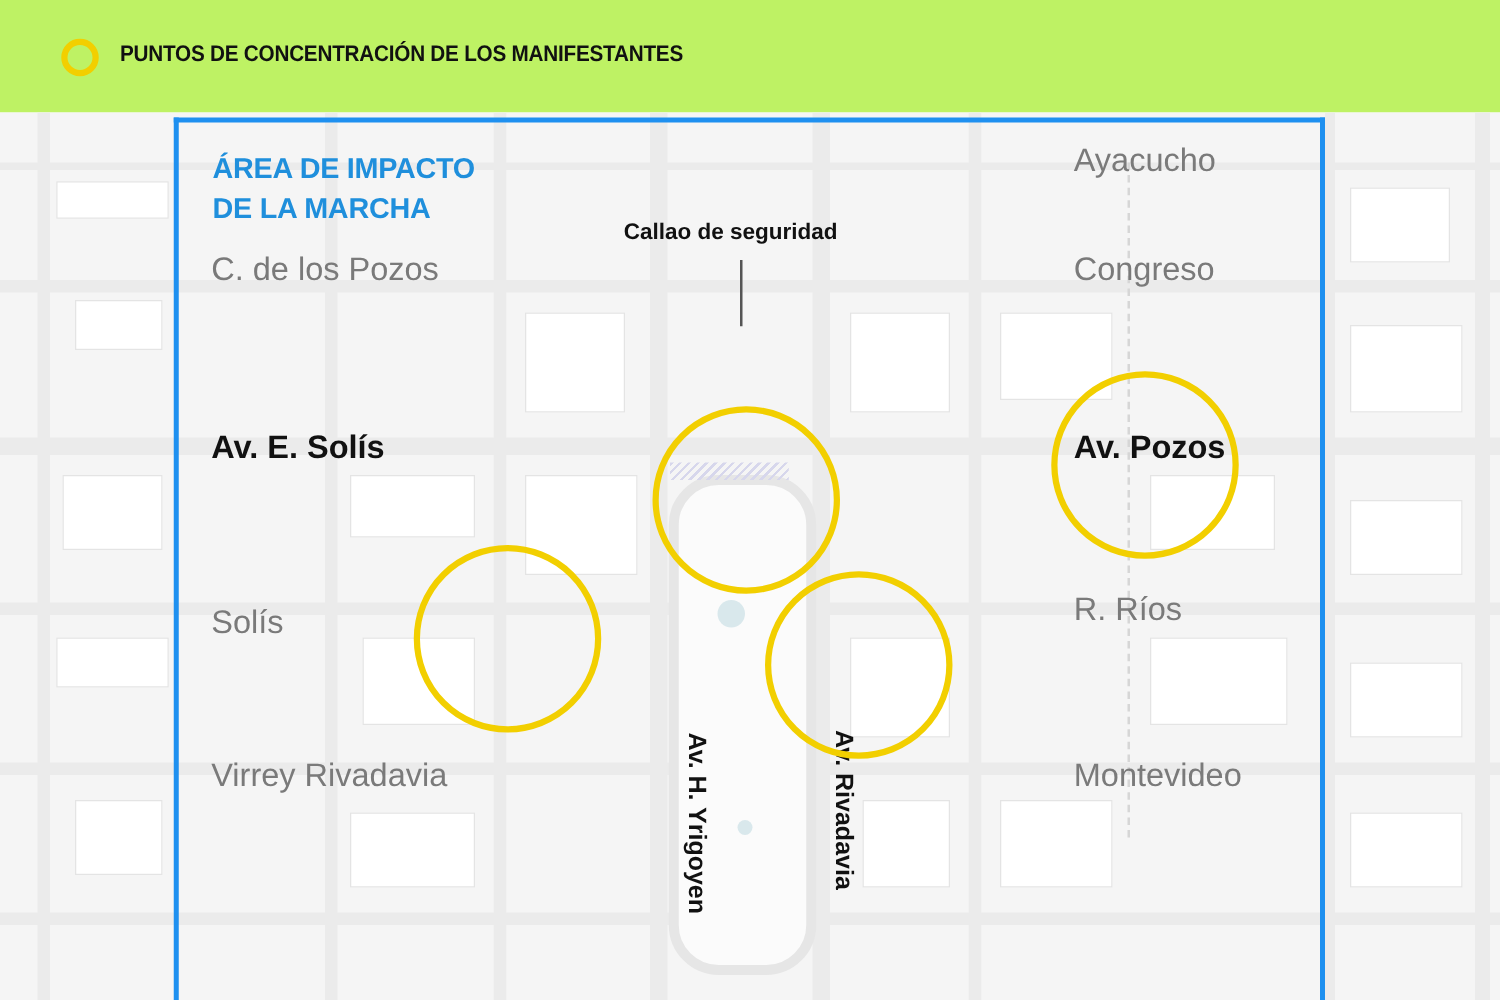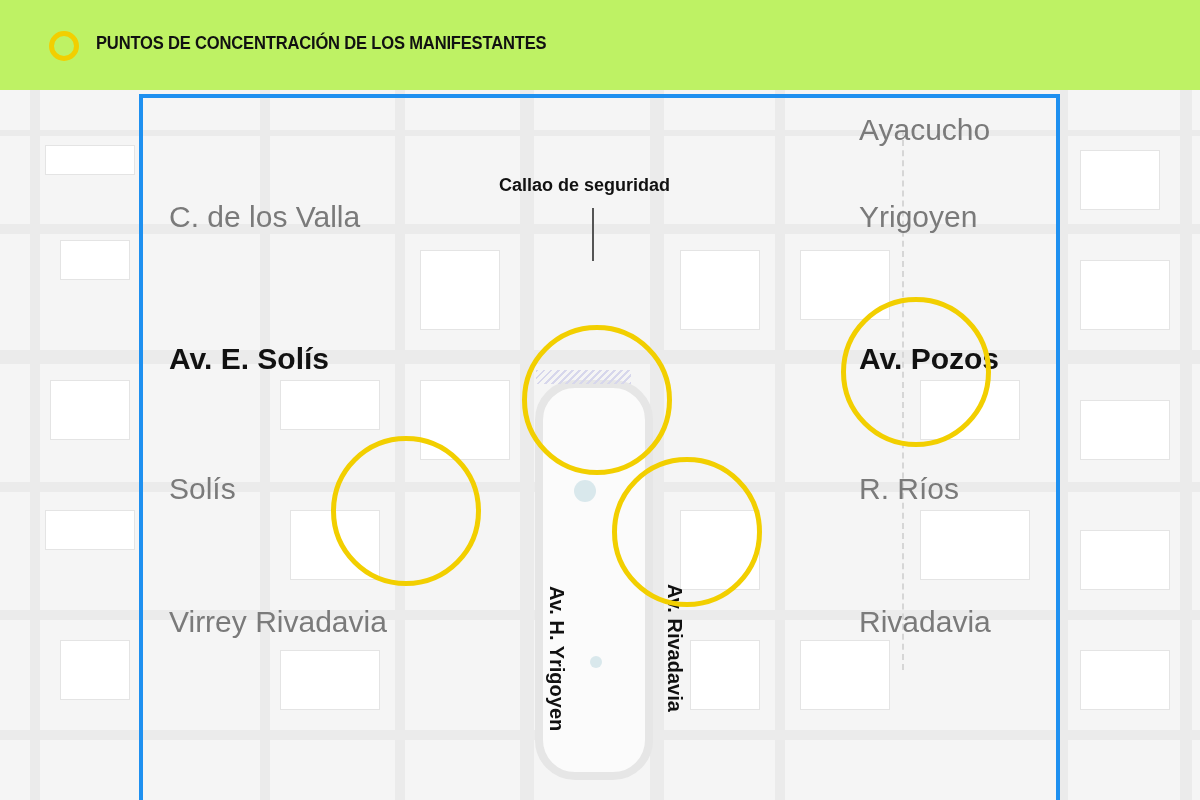--- a/index.html
+++ b/index.html
@@ -17,21 +17,21 @@
   .street-v { position: absolute; top: 0; height: 710px; background: #ebebeb; }
   .dashed-v { position: absolute; width: 0; border-left: 2px dashed #d6d6d6; }
   .plaza-ring { position: absolute; border: 8px solid #e6e6e6; border-radius: 40px; background: #fbfbfb; }
   .fountain { position: absolute; border-radius: 50%; background: #d9e8ec; }
   .hatch { position: absolute; left: 536px; top: 280px; width: 95px; height: 14px;
            background: repeating-linear-gradient(135deg, #d7d7ec 0 2px, transparent 2px 5px); }
 
   .impact-area { position: absolute; left: 139px; top: 4px; width: 921px; height: 720px; border: 4px solid #1e90f0; border-bottom: none; }
   .area-title { position: absolute; left: 170px; top: 28px; font-size: 23px; font-weight: bold; color: #1f8fdc; line-height: 32px; letter-spacing: -0.2px; }
 
-  .street-label { position: absolute; font-size: 30px; color: #7a7a7a; white-space: nowrap; }
+  .street-label { position: absolute; font-size: 26px; color: #7a7a7a; white-space: nowrap; }
   .street-label.main { color: #111; font-weight: bold; }
   .vert { transform: rotate(90deg); transform-origin: left top; font-weight: bold; color: #111; font-size: 20px; }
 
   .congress { position: absolute; left: 526px; top: 137px; width: 134px; height: 135px; background: #d3d3d3; border: 2px dashed #444; }
   .congress-label { position: absolute; left: 0; right: 0; top: 56px; text-align: center; font-size: 18px; color: #222; }
   .fence-label { position: absolute; left: 499px; top: 85px; font-size: 18px; font-weight: bold; color: #111; }
   .fence-line { position: absolute; left: 592px; top: 118px; width: 2px; height: 53px; background: #555; }
 
   .ring { position: absolute; border: 5px solid #f2cf00; border-radius: 50%; background: transparent; }
 </style>
@@ -87,31 +87,35 @@
     <div class="blk" style="left:1080px;top:560px;width:90px;height:60px"></div>
 
     <div class="plaza-ring" style="left:535px;top:290px;width:118px;height:400px"></div>
     <div class="fountain" style="left:574px;top:390px;width:22px;height:22px"></div>
     <div class="fountain" style="left:590px;top:566px;width:12px;height:12px"></div>
     <div class="hatch"></div>
   </div>
 
   <div class="impact-area"></div>
 
+  <div class="area-title">
+    <div>ÁREA DE IMPACTO</div>
+    <div>DE LA MARCHA</div>
+  </div>
 
-  <span class="street-label" style="left:169px;top:110px">C. de los Valla</span>
+  <span class="street-label" style="left:169px;top:110px">C. de los Pozos</span>
   <span class="street-label main" style="left:169px;top:252px">Av. E. Solís</span>
-  <span class="street-label" style="left:169px;top:382px">Solís</span>
+  <span class="street-label" style="left:169px;top:392px">Solís</span>
   <span class="street-label" style="left:169px;top:515px">Virrey Rivadavia</span>
 
   <span class="street-label" style="left:859px;top:23px">Ayacucho</span>
-  <span class="street-label" style="left:859px;top:110px">Yrigoyen</span>
+  <span class="street-label" style="left:859px;top:110px">Congreso</span>
   <span class="street-label main" style="left:859px;top:252px">Av. Pozos</span>
   <span class="street-label" style="left:859px;top:382px">R. Ríos</span>
-  <span class="street-label" style="left:859px;top:515px">Rivadavia</span>
+  <span class="street-label" style="left:859px;top:515px">Montevideo</span>
 
   <span class="street-label vert" style="left:568px;top:496px">Av. H. Yrigoyen</span>
   <span class="street-label vert" style="left:686px;top:494px">Av. Rivadavia</span>
 
   <span class="fence-label">Callao de seguridad</span>
   <div class="fence-line"></div>
 
   <div class="ring" style="left:522px;top:235px;width:150px;height:150px"></div>
   <div class="ring" style="left:331px;top:346px;width:150px;height:150px"></div>
   <div class="ring" style="left:612px;top:367px;width:150px;height:150px"></div>

